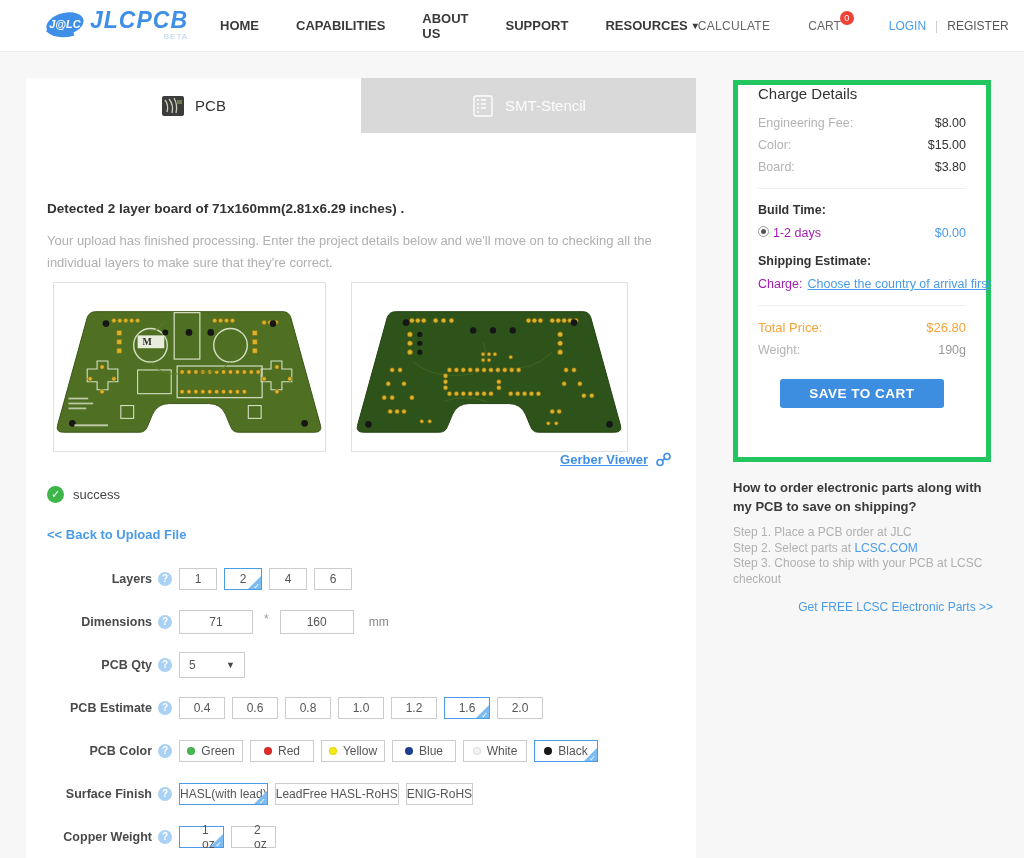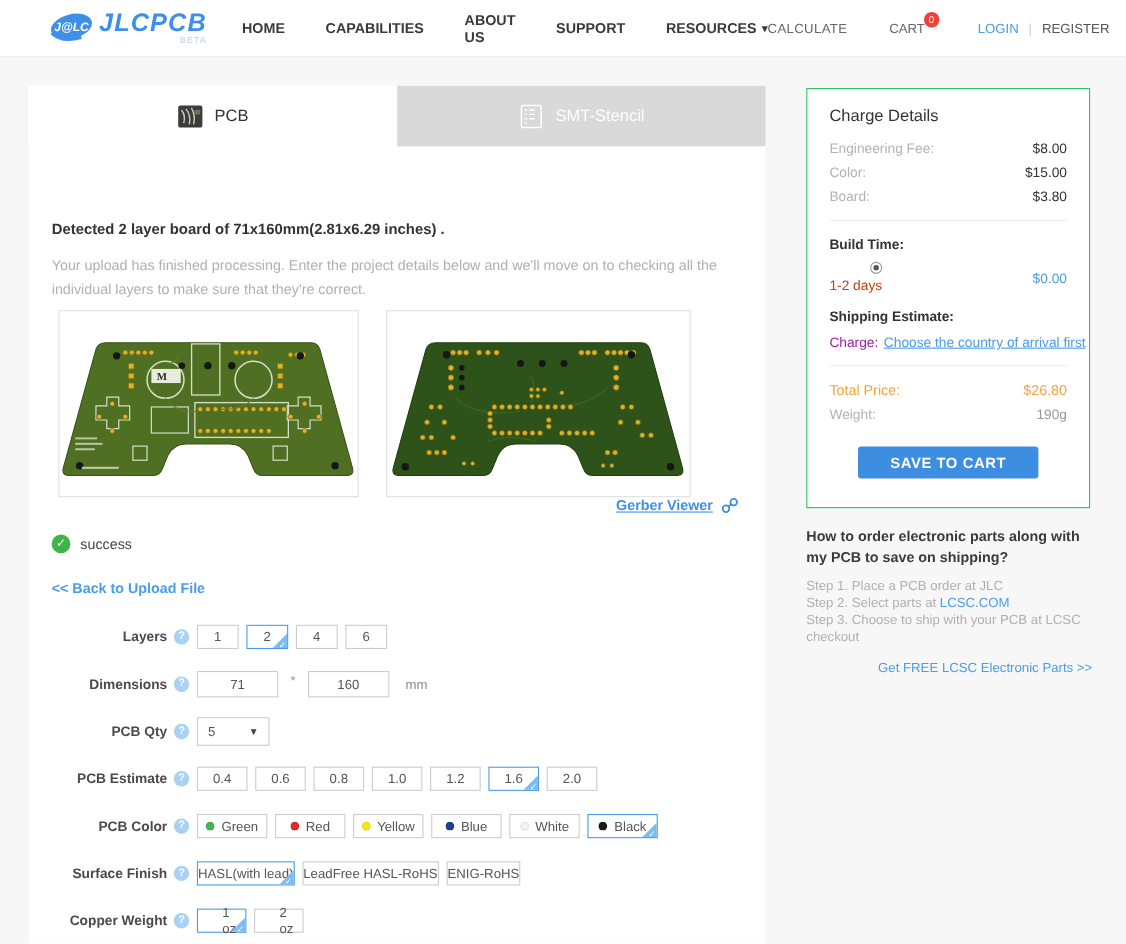--- a/index.html
+++ b/index.html
@@ -57,28 +57,28 @@
   .sel::after{content:"";position:absolute;right:0;bottom:0;width:0;height:0;border-left:13px solid transparent;border-bottom:13px solid #7cbcf2;}
   .sel::before{content:"\2713";position:absolute;right:1px;bottom:-2px;color:#fff;font-size:8px;z-index:1;}
   .dot{width:8px;height:8px;border-radius:50%;display:inline-block;border:1px solid rgba(0,0,0,.08);}
   .dim-input{width:74px;height:24px;border:1px solid #ccc;text-align:center;font-size:12px;color:#555;font-family:"Liberation Sans",sans-serif;}
   .dim-sep{color:#999;font-size:12px;margin:0 4px 6px 4px;}
   .dim-unit{color:#888;font-size:12px;margin-left:8px;}
   .qty-select{width:66px;height:26px;border:1px solid #ccc;background:#fff;display:flex;align-items:center;justify-content:space-between;padding:0 9px;font-size:12px;color:#555;cursor:pointer;}
   .sel-caret{font-size:9px;color:#444;}
 
   
-  .card{position:absolute;left:733px;top:80px;width:258px;height:382px;background:#fff;border:1px solid #22c55e;padding:16px 20px;}
+  .card{position:absolute;left:733px;top:80px;width:258px;height:382px;background:#fff;border:5px solid #22c55e;padding:0 20px;}
   .card-title{font-size:15px;color:#333;margin-bottom:14px;}
   .fee-row{display:flex;justify-content:space-between;font-size:12.5px;margin-bottom:8px;}
   .fee-label{color:#b3b3b3;} .fee-value{color:#333;}
   .divider{border-top:1px solid #eee;margin:14px 0;}
   .sec-label{font-size:12.5px;color:#333;font-weight:bold;margin-bottom:9px;}
   .build-row{display:flex;justify-content:space-between;align-items:center;font-size:12.5px;margin-bottom:14px;}
-  .radio-wrap{display:flex;align-items:flex-end;gap:4px;color:#c2410c;cursor:pointer;flex-direction:column;}
+  .radio-wrap{display:flex;align-items:flex-start;gap:4px;color:#a21caf;cursor:pointer;}
   .radio{width:11px;height:11px;border:1px solid #9a9a9a;border-radius:50%;position:relative;}
   .radio::after{content:"";position:absolute;left:2px;top:2px;width:5px;height:5px;border-radius:50%;background:#555;}
   .build-price{color:var(--accent);}
   .charge-row{display:flex;align-items:center;font-size:12.5px;gap:5px;}
   .charge-label{color:#a21caf;}
   .charge-link{color:var(--accent);text-decoration:underline;cursor:pointer;white-space:nowrap;}
   .total-row{display:flex;justify-content:space-between;font-size:13px;margin-bottom:8px;color:var(--price-orange);}
   .weight-row{display:flex;justify-content:space-between;font-size:12.5px;color:#b3b3b3;gap:32px;}
   .weight-value{color:#999;}
   .save-btn{display:block;margin:22px auto 0;width:164px;height:29px;background:var(--button-blue);color:#fff;border:none;border-radius:3px;font-size:13.5px;font-weight:bold;letter-spacing:.5px;cursor:pointer;font-family:"Liberation Sans",sans-serif;}

